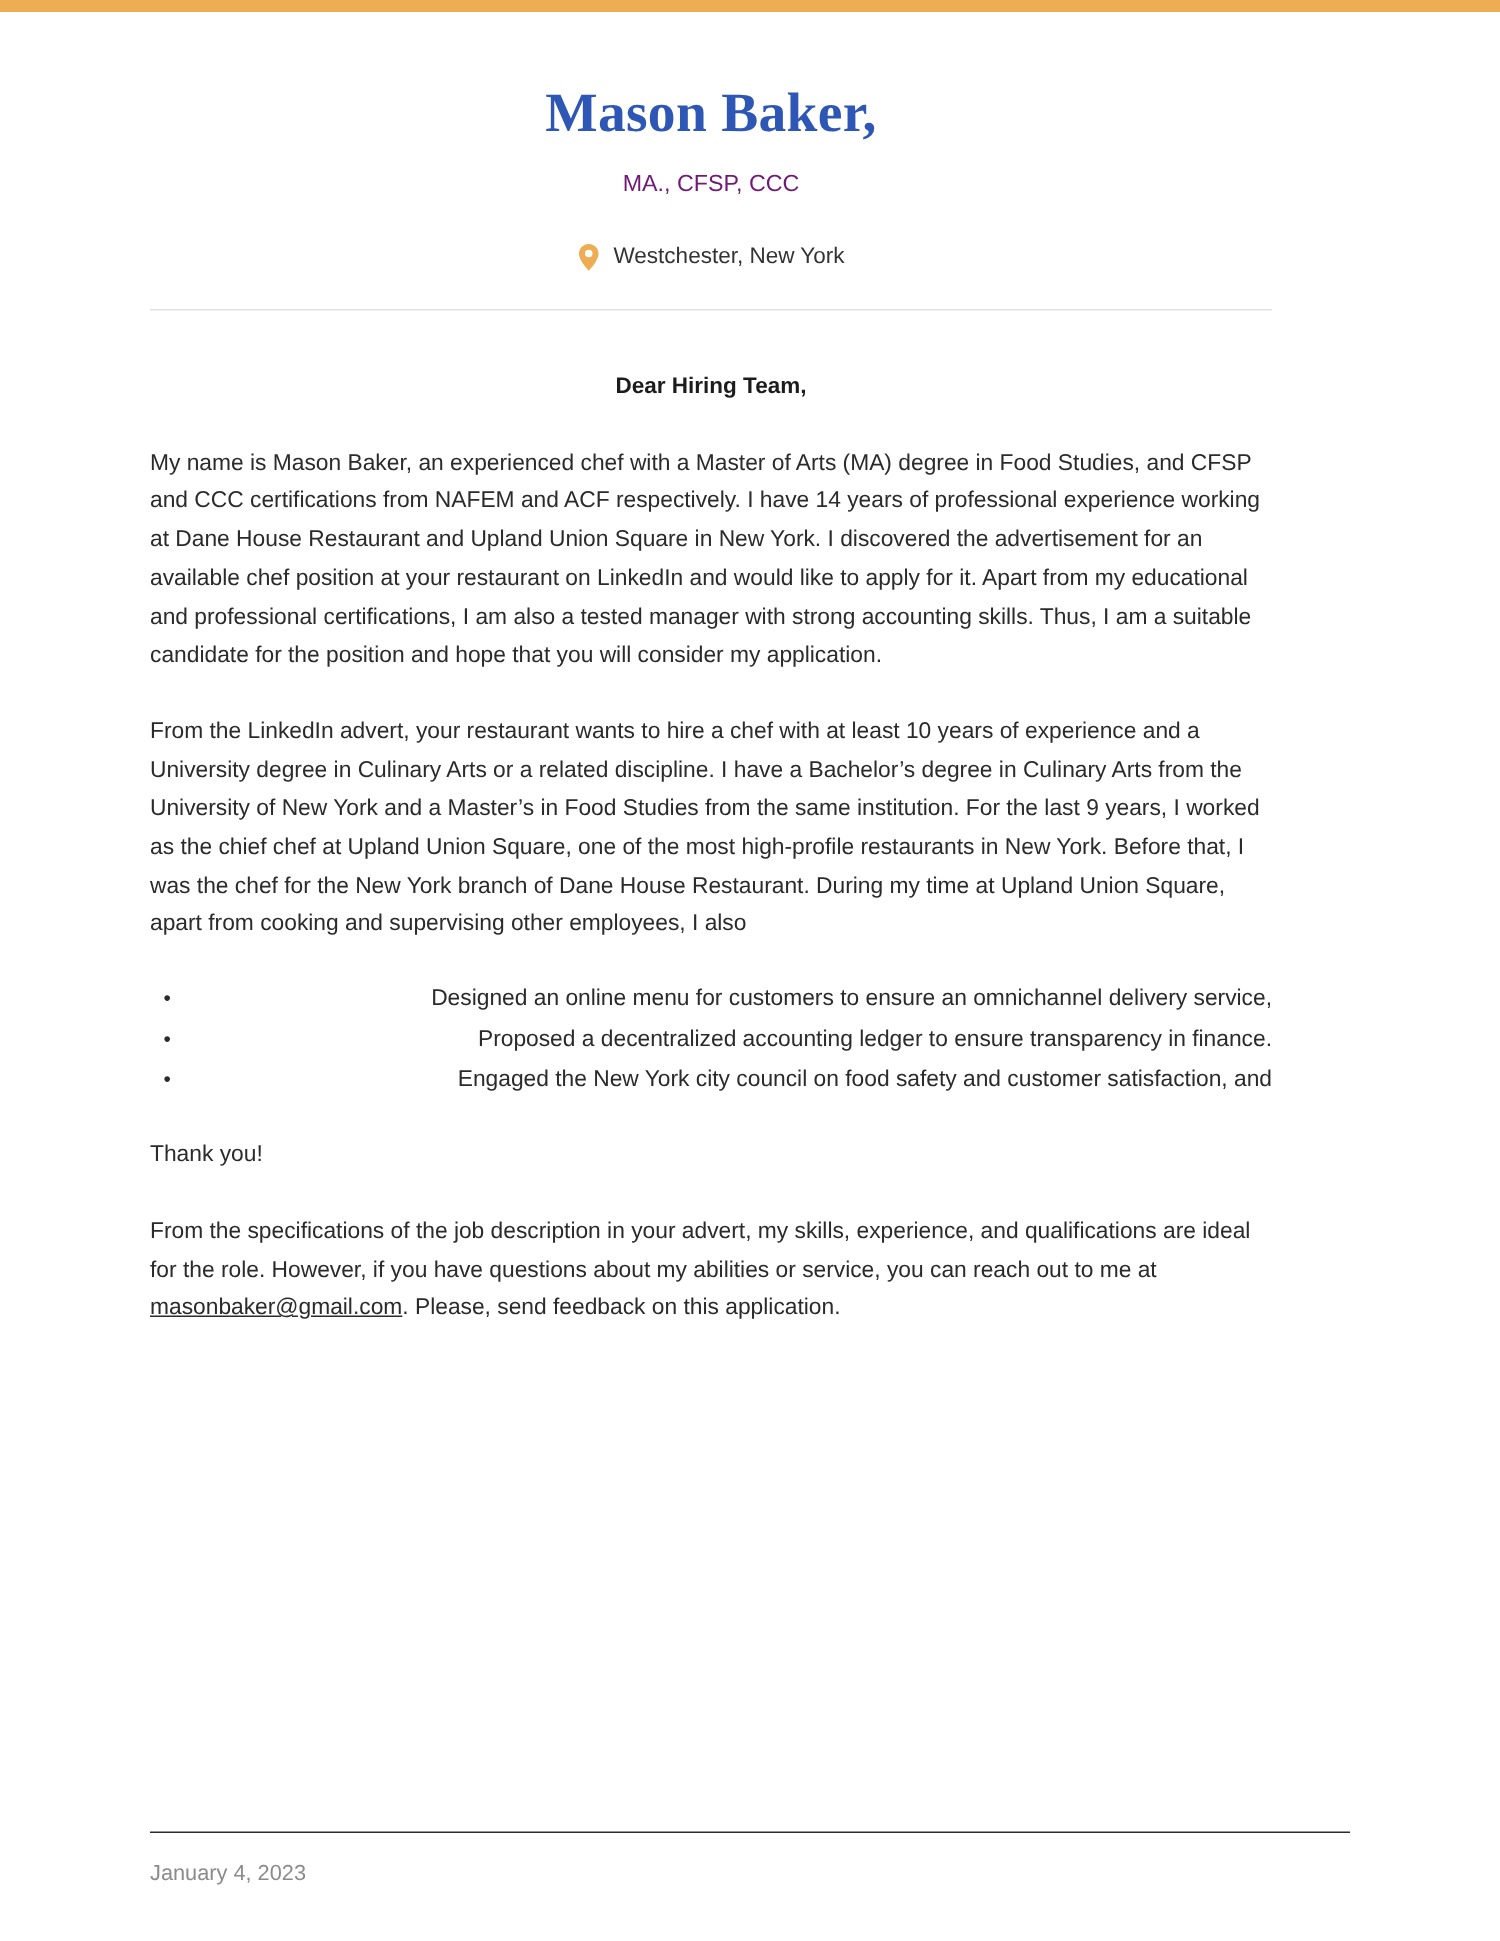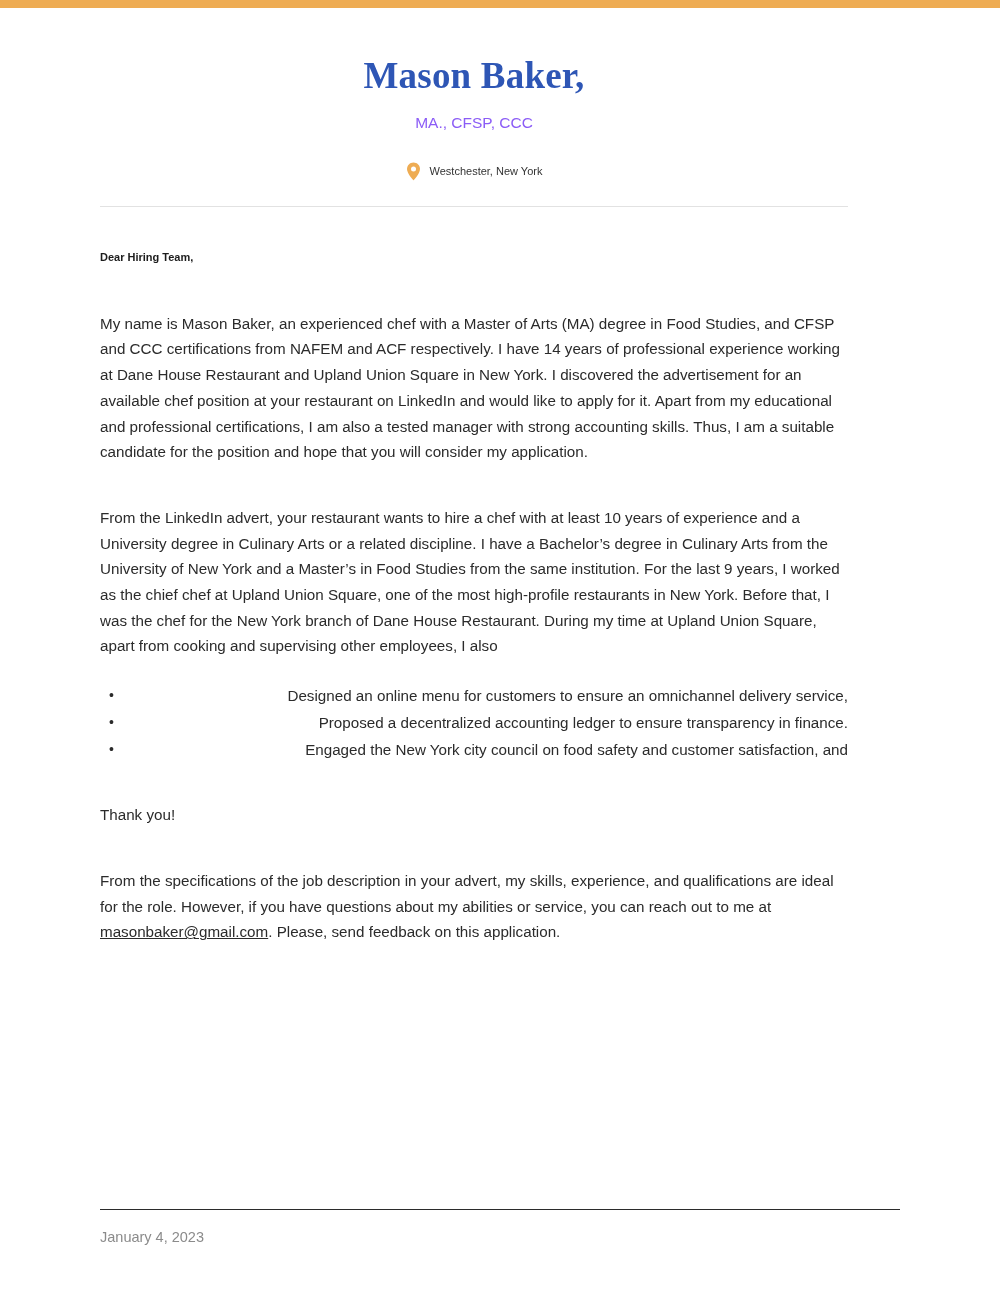--- a/index.html
+++ b/index.html
@@ -54,38 +54,38 @@
     font-size: 37px;
     line-height: 44px;
     color: #2e56b5;
     letter-spacing: 0.2px;
     margin: 0;
   }
   .credentials {
     font-family: "Liberation Sans", sans-serif;
     font-size: 15.5px;
     line-height: 22px;
-    color: #8b5cf6;
+    color: #701a75;
     margin: 14px 0 0 0;
   }
   .location-row {
     display: flex;
     align-items: center;
     justify-content: center;
     gap: 9px;
     margin-top: 27px;
   }
   .pin-icon {
     display: block;
     width: 15px;
     height: 19px;
     flex: none;
   }
   .location-text {
-    font-size: 11px;
+    font-size: 15px;
     line-height: 20px;
     color: #333333;
   }
 
   .header-divider {
     margin-top: 25px;
     border: 0;
     border-top: 1px solid #e2e2e2;
     height: 0;
     width: 100%;
@@ -93,27 +93,28 @@
 
   
   .letter-body {
     padding-top: 30px;
     font-size: 15.2px;
     line-height: 25.7px;
     color: #2b2b2b;
   }
   .salutation {
     font-weight: bold;
-    font-size: 11px;
+    font-size: 15px;
     line-height: 25.7px;
     color: #1c1c1c;
     margin: 0;
+    text-align: center;
   }
   .para {
-    margin: 40px 0 0 0;
+    margin: 25px 0 0 0;
     text-align: left;
   }
   .bullets {
     list-style: none;
     margin: 24px 0 0 0;
     padding: 0;
   }
   .bullets li {
     position: relative;
     padding-left: 27px;
@@ -133,21 +134,21 @@
   .email-link {
     color: #2b2b2b;
     text-decoration: underline;
   }
 
   
   .footer {
     position: absolute;
     left: 100px;
     right: 100px;
-    bottom: 47px;
+    bottom: 35px;
   }
   .footer-divider {
     border: 0;
     border-top: 1.4px solid #2b2b2b;
     height: 0;
     margin: 0;
     width: 100%;
   }
   .footer-date {
     margin-top: 17px;

